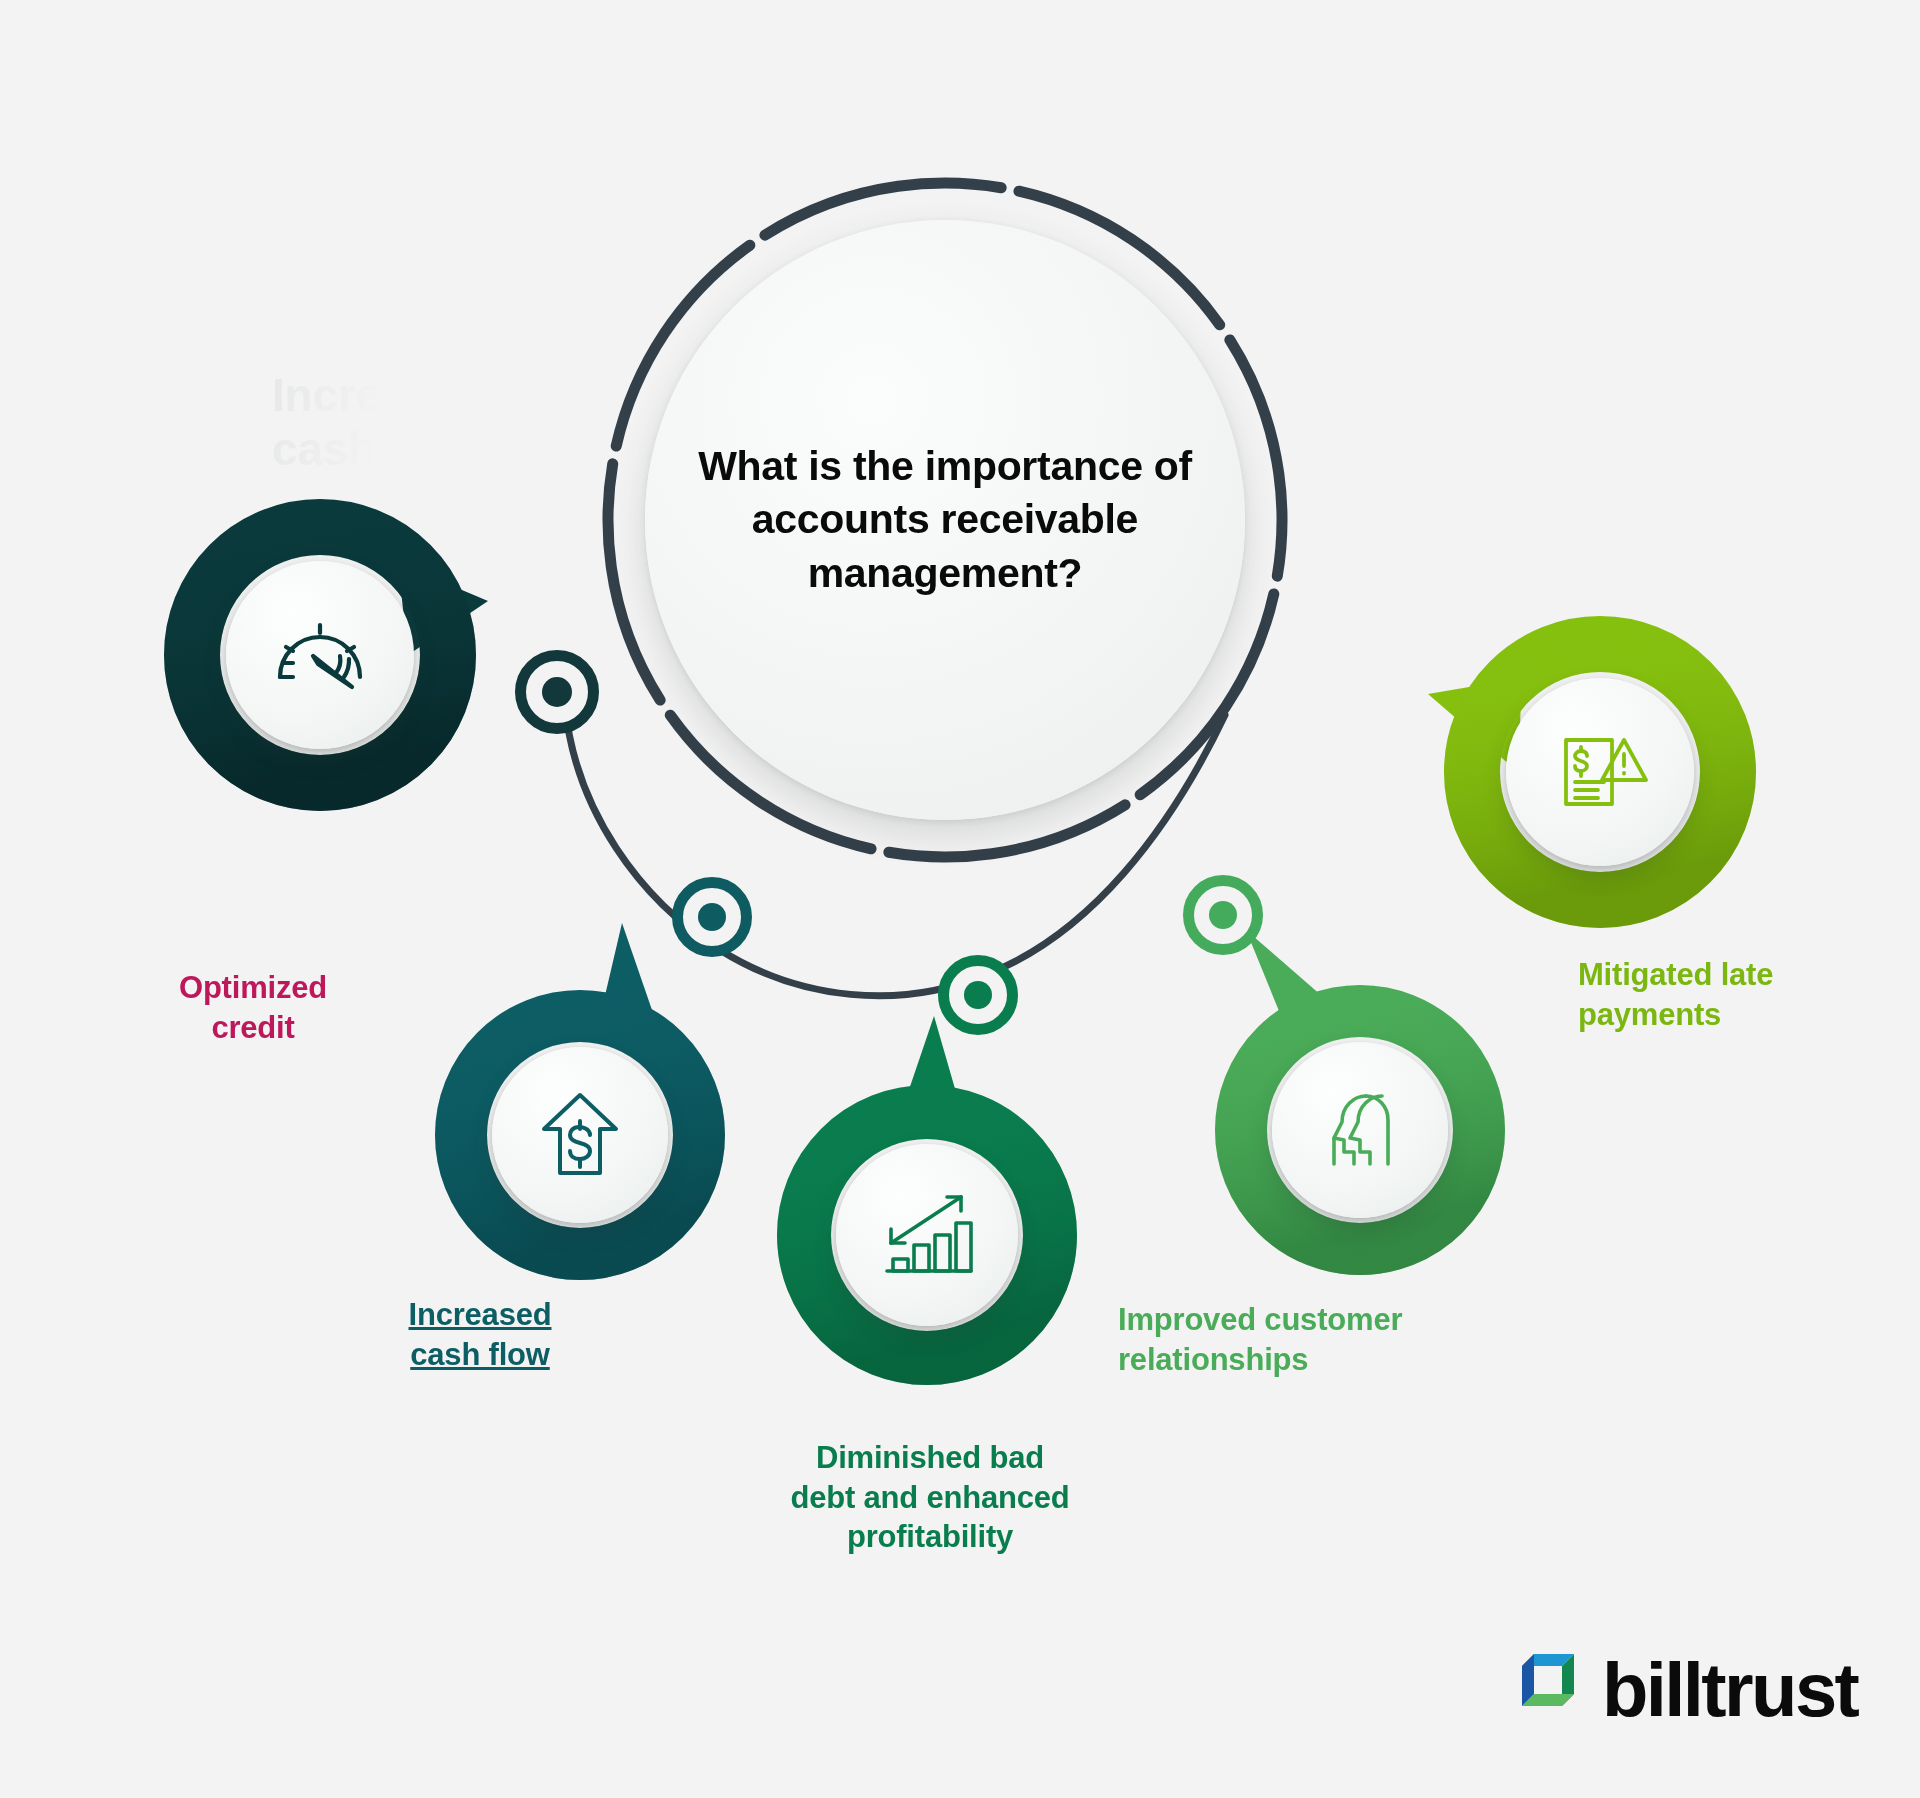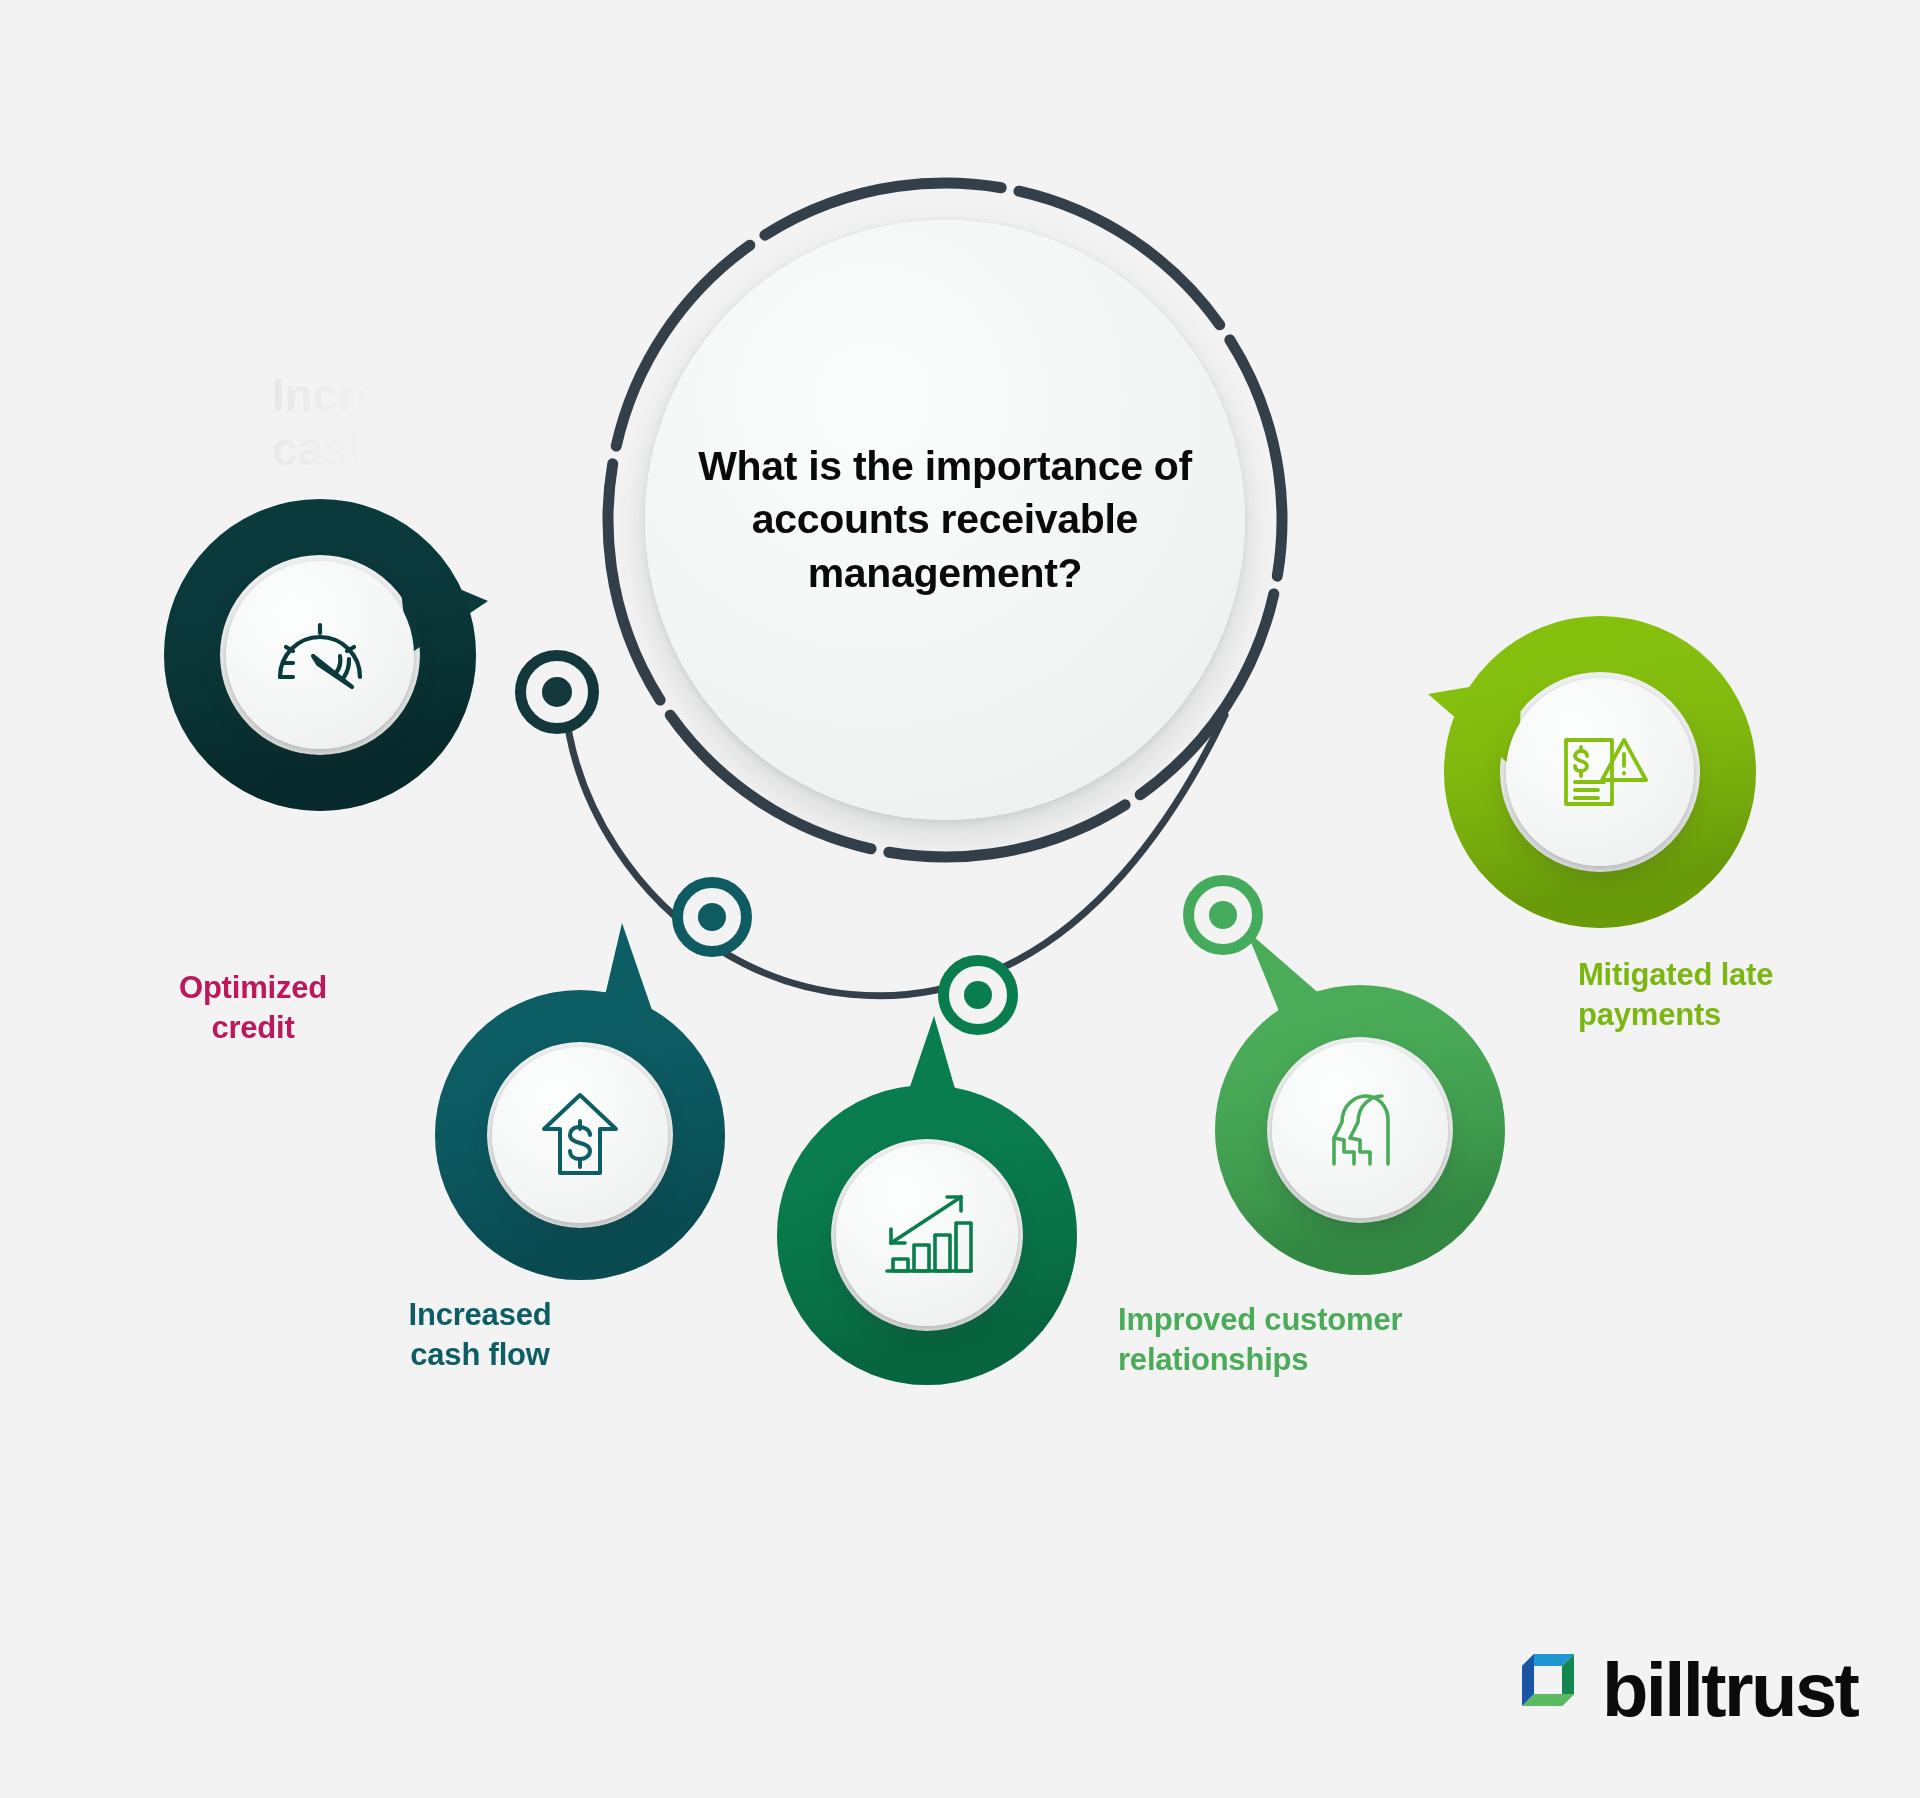--- a/index.html
+++ b/index.html
@@ -216,21 +216,21 @@
       <svg width="100" height="100" viewBox="0 0 100 100" xmlns="http://www.w3.org/2000/svg">
         <g fill="none" stroke="#0d5d65" stroke-width="4" stroke-linejoin="round" stroke-linecap="round">
           <path d="M 50 10 L 86 44 L 70 44 L 70 88 L 30 88 L 30 44 L 14 44 Z"></path>
           <path d="M 60 50 C 60 44, 53 42, 49 42 C 43 42, 40 46, 40 50 C 40 60, 60 56, 60 66 C 60 71, 55 74, 50 74 C 44 74, 40 71, 40 66"></path>
           <path d="M 50 36 L 50 44"></path>
           <path d="M 50 74 L 50 82"></path>
         </g>
       </svg>
     </div>
   </div>
-  <div class="node-label" style="left:320px; top:1295px; width:320px; text-align:center; color:#0d5d65;">Increased
+  <div class="node-label" style="left:320px; top:1295px; width:320px; text-align:center; color:#0d5d65;text-decoration:underline;">Increased
 cash flow</div>
 
   <div class="cdot" style="left:672px; top:877px; width:80px; height:80px; border:11px solid #0f5b62;">
     <i style="width:28px; height:28px; background:#0f5b62;"></i>
   </div>
 
   <div class="node" style="left:782px; top:1090px; width:290px; height:290px;">
     <svg class="tail" style="left:0; top:0; width:290px; height:290px; overflow:visible;" viewBox="0 0 290 290" xmlns="http://www.w3.org/2000/svg">
       <path d="M 118 26 L 152 -74 L 182 30 Z" fill="#0a7d4e"></path>
       <circle cx="145" cy="145" r="123" fill="none" stroke="#0a7d4e" stroke-width="54"></circle>
@@ -252,20 +252,23 @@
           <path d="M 86 14 L 86 28"></path>
           <path d="M 12 88 L 96 88"></path>
           <rect x="18" y="76" width="15" height="12"></rect>
           <rect x="39" y="62" width="15" height="26"></rect>
           <rect x="60" y="52" width="15" height="36"></rect>
           <rect x="81" y="40" width="15" height="48"></rect>
         </g>
       </svg>
     </div>
   </div>
+  <div class="node-label" style="left:740px; top:1438px; width:380px; text-align:center; color:#0a7d4e;">Diminished bad
+debt and enhanced
+profitability</div>
 
   <div class="cdot" style="left:938px; top:955px; width:80px; height:80px; border:11px solid #0a7d4e;">
     <i style="width:28px; height:28px; background:#0a7d4e;"></i>
   </div>
 
   <div class="node" style="left:1220px; top:990px; width:280px; height:280px;">
     <svg class="tail" style="left:0; top:0; width:280px; height:280px; overflow:visible;" viewBox="0 0 280 280" xmlns="http://www.w3.org/2000/svg">
       <path d="M 118 20 L 26 -60 L 70 48 Z" fill="#4aab58"></path>
       <circle cx="140" cy="140" r="119" fill="none" stroke="#4aab58" stroke-width="52"></circle>
       <circle cx="140" cy="140" r="119" fill="none" stroke="url(#sh4)" stroke-width="52"></circle>

